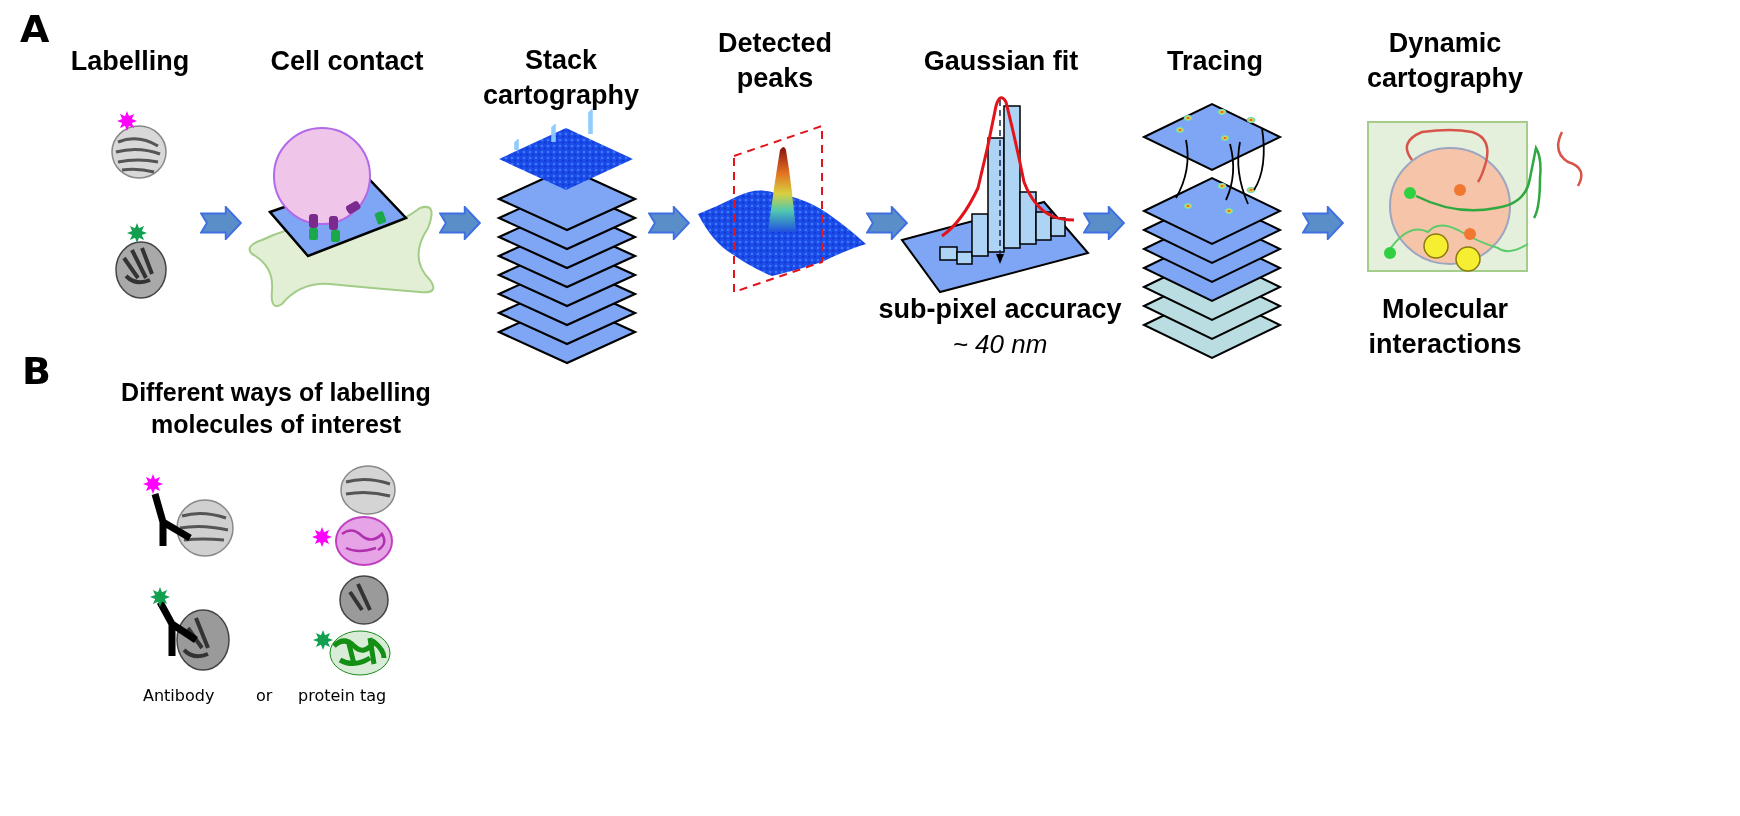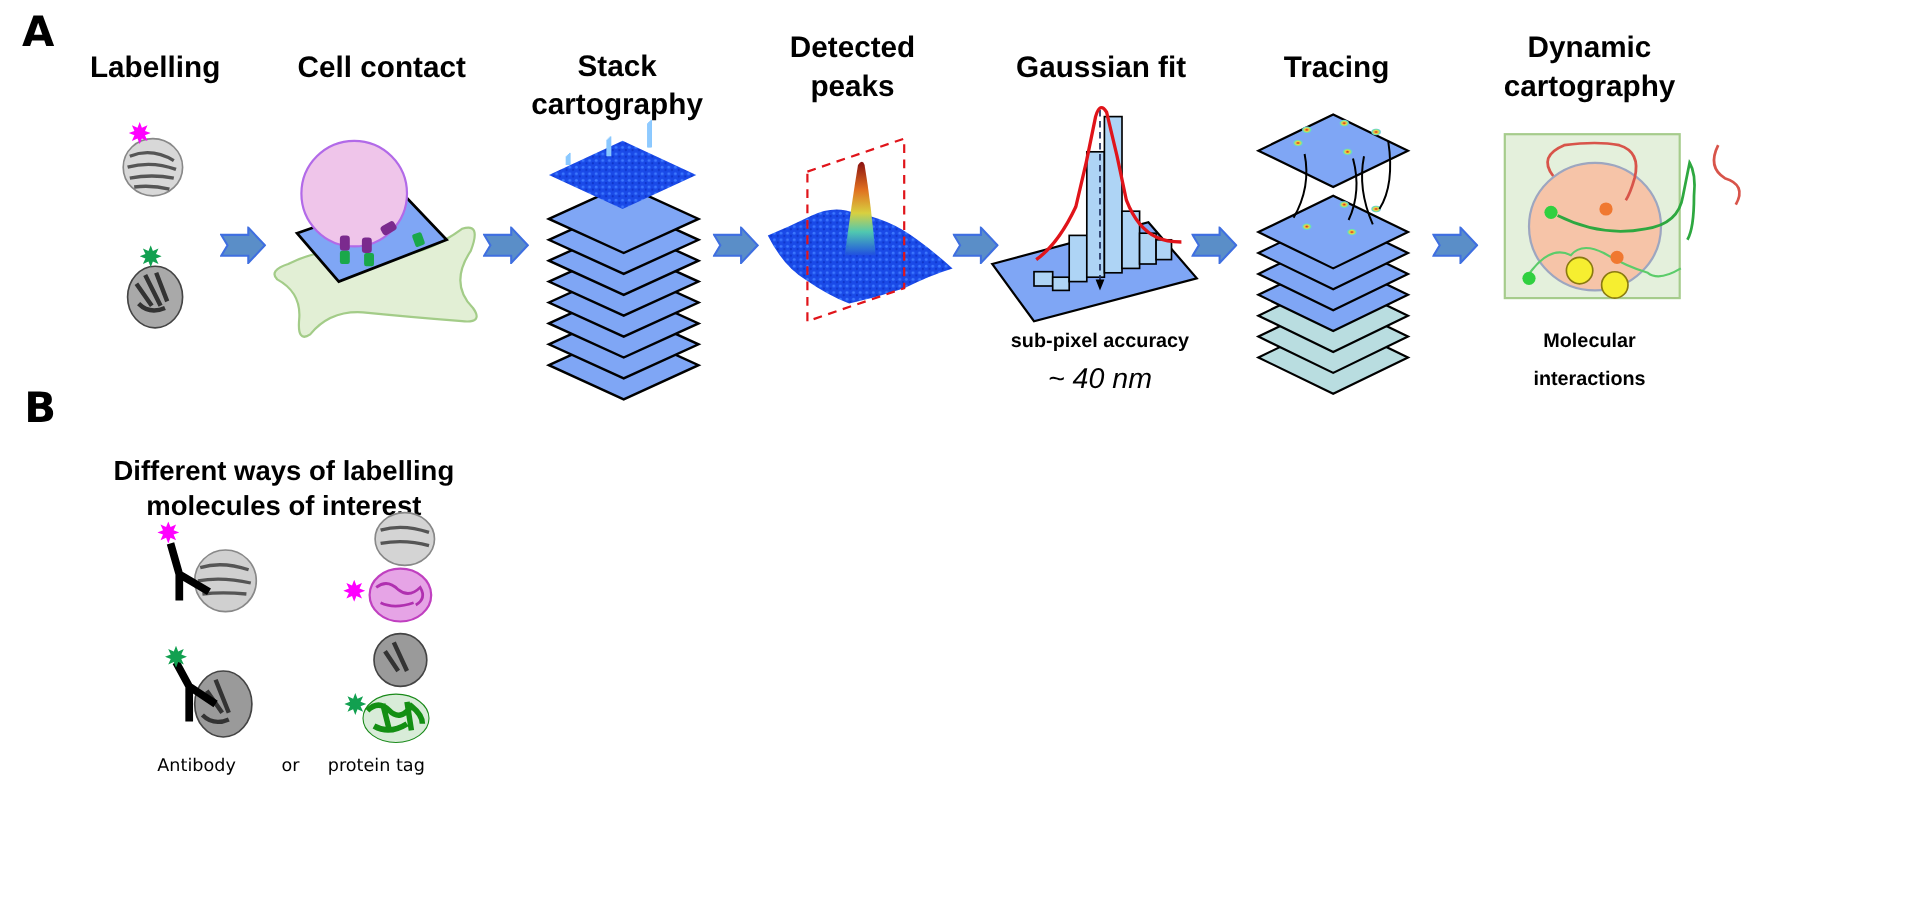--- a/index.html
+++ b/index.html
@@ -1,32 +1,32 @@
 <!DOCTYPE html>
 <html><head>
 <meta charset="utf-8">
 <style>
   html, body { margin: 0; padding: 0; background: #ffffff; }
   body { width: 1740px; height: 816px; position: relative; overflow: hidden;
          font-family: "Liberation Sans", sans-serif; color: #000; }
   .panel-letter { position: absolute; font-family: "DejaVu Sans", sans-serif; font-weight: bold; font-size: 38px; line-height: 1; }
   .step-title { position: absolute; font-weight: bold; font-size: 27px; line-height: 35px; text-align: center; white-space: nowrap; transform: translateX(-50%); }
   .caption { position: absolute; text-align: center; white-space: nowrap; transform: translateX(-50%); line-height: 35px; }
-  .bold { font-weight: bold; font-size: 18px; }
+  .bold { font-weight: bold; font-size: 27px; }
   .reg { font-size: 26px; font-style: italic; }
   .body-text { position: absolute; font-family: "DejaVu Sans", sans-serif; font-size: 16px; white-space: nowrap; }
   svg.art { position: absolute; left: 0; top: 0; }
 </style>
 </head>
 <body>
 
 <div class="panel-letter" style="left:20px; top:10px;">A</div>
 <div class="panel-letter" style="left:22px; top:352px;">B</div>
 
-<div class="step-title" style="left:141px; top:44px;"><span>Labelling</span></div>
+<div class="step-title" style="left:130px; top:44px;"><span>Labelling</span></div>
 <div class="step-title" style="left:347px; top:44px;"><span>Cell contact</span></div>
 <div class="step-title" style="left:561px; top:26px;margin-top:17px;">
     <div>Stack</div>
     <div>cartography</div>
   </div>
 <div class="step-title" style="left:775px; top:26px;">
     <div>Detected</div>
     <div>peaks</div>
   </div>
 <div class="step-title" style="left:1001px; top:44px;"><span>Gaussian fit</span></div>
@@ -38,21 +38,21 @@
 
 <div class="caption" style="left:1000px; top:292px;">
   <div class="bold">sub-pixel accuracy</div>
   <div class="reg">~ 40 nm</div>
 </div>
 <div class="caption" style="left:1445px; top:292px;">
   <div class="bold">Molecular</div>
   <div class="bold">interactions</div>
 </div>
 
-<div class="step-title" style="left:258px; top:376px; font-size:25px; line-height:32px;margin-top:36px;">
+<div class="step-title" style="left:276px; top:376px; font-size:25px; line-height:32px;">
   <div>Different ways of labelling</div>
   <div>molecules of interest</div>
 </div>
 <div class="body-text" style="left:143px; top:686px;">Antibody</div>
 <div class="body-text" style="left:256px; top:686px;">or</div>
 <div class="body-text" style="left:298px; top:686px;">protein tag</div>
 
 <svg class="art" width="1740" height="816" viewBox="0 0 1740 816">
   <defs>
     <symbol id="star8" viewBox="-10 -10 20 20">

